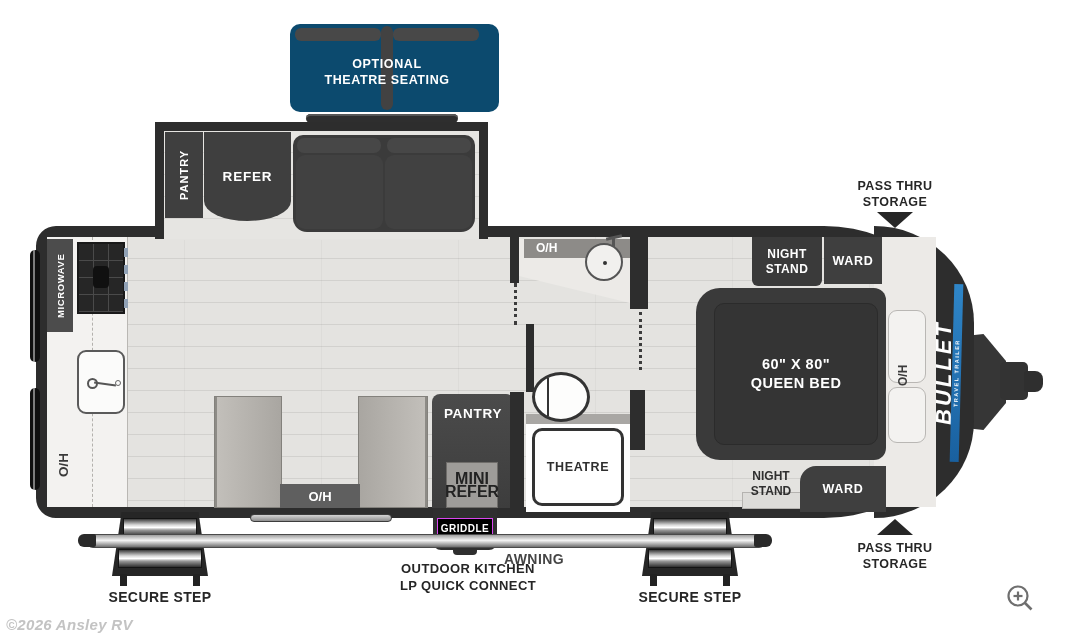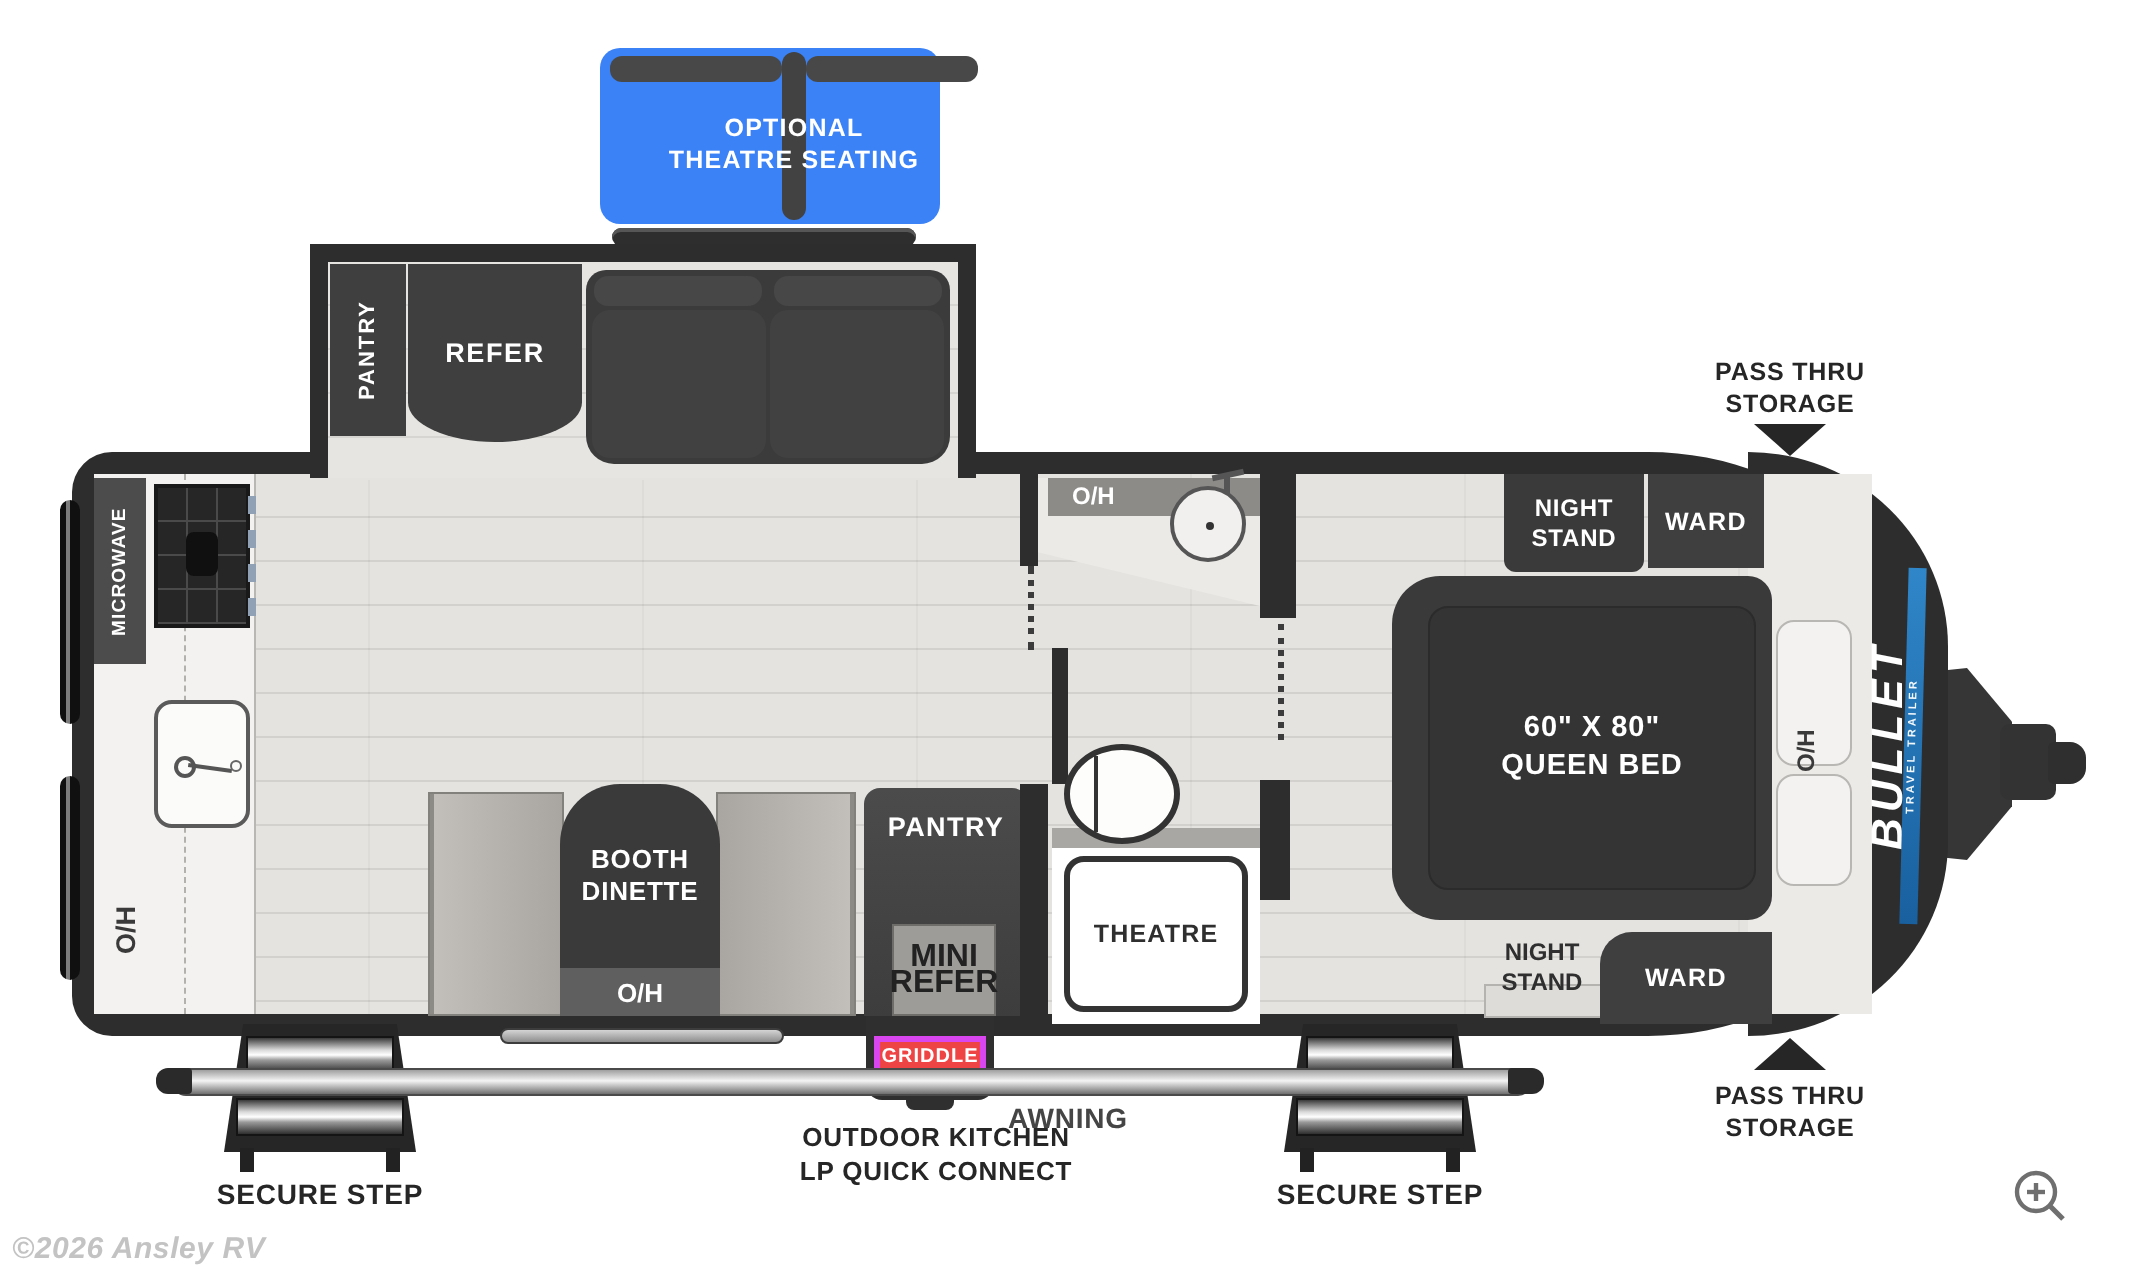--- a/index.html
+++ b/index.html
@@ -30,21 +30,21 @@
 
   <div class="abs" style="left:956px;top:334px;width:50px;height:96px;background:#363636;
               clip-path:polygon(0 3%,55% 0,100% 28%,100% 72%,55% 100%,0 97%);z-index:0;"></div>
   <div class="abs" style="left:1000px;top:362px;width:28px;height:38px;background:#333;border-radius:5px;z-index:0;"></div>
   <div class="abs" style="left:1024px;top:371px;width:19px;height:21px;background:#2f2f2f;border-radius:3px 8px 8px 3px;z-index:0;"></div>
 
   <div class="abs body" style="z-index:1;"></div>
 
   <div class="abs floorpatch" style="left:165px;top:224px;width:313px;height:16px;z-index:2;"></div>
 
-  <div class="abs" style="left:300px;top:24px;width:170px;height:88px;background:#3b82f6;border-radius:10px;z-index:2;">
+  <div class="abs" style="left:290px;top:24px;width:209px;height:88px;background:#0c4a6e;border-radius:10px;z-index:2;">
     <div class="abs" style="left:5px;top:4px;width:86px;height:13px;background:#484848;border-radius:6px;"></div>
     <div class="abs" style="left:103px;top:4px;width:86px;height:13px;background:#484848;border-radius:6px;"></div>
     <div class="abs" style="left:91px;top:2px;width:12px;height:84px;background:#424242;border-radius:6px;"></div>
     <div class="abs flex wht pre" style="left:0;top:18px;width:194px;height:60px;font-size:12.5px;letter-spacing:.6px;line-height:16px;">OPTIONAL
 THEATRE SEATING</div>
   </div>
   <div class="abs" style="left:306px;top:114px;width:152px;height:9px;background:#2e2e2e;border-radius:5px;box-shadow:inset 0 2px 0 #565656;z-index:2;"></div>
 
   <div class="abs" style="left:155px;top:122px;width:333px;height:117px;box-sizing:border-box;border:9px solid #2d2d2d;border-bottom:none;
               background:repeating-linear-gradient(180deg,#e6e5e2 0 21px,#d6d5d2 21px 22px);z-index:2;">
@@ -75,24 +75,20 @@
     <div class="abs" style="left:36px;top:28px;width:4px;height:4px;border:1px solid #666;border-radius:50%;"></div>
   </div>
   <div class="abs flex vtext" style="left:52px;top:442px;width:22px;height:46px;color:#3a3a3a;font-size:13.5px;z-index:4;">O/H</div>
   <div class="abs" style="left:30px;top:250px;width:10px;height:112px;background:linear-gradient(90deg,#101010 0 3px,#7d7d7d 3px 5px,#101010 5px);border-radius:5px;z-index:4;"></div>
   <div class="abs" style="left:30px;top:388px;width:10px;height:102px;background:linear-gradient(90deg,#101010 0 3px,#7d7d7d 3px 5px,#101010 5px);border-radius:5px;z-index:4;"></div>
 
   <div class="abs" style="left:214px;top:396px;width:68px;height:112px;background:linear-gradient(90deg,#c3c0bb,#a9a6a1);border:1px solid #83817c;box-sizing:border-box;
               box-shadow:inset 5px 0 0 -3px #8d8b86,inset 12px 0 0 -10px #8d8b86;z-index:3;"></div>
   <div class="abs" style="left:358px;top:396px;width:70px;height:112px;background:linear-gradient(270deg,#c3c0bb,#a9a6a1);border:1px solid #83817c;box-sizing:border-box;
               box-shadow:inset -5px 0 0 -3px #8d8b86,inset -12px 0 0 -10px #8d8b86;z-index:3;"></div>
-  <div class="abs" style="left:280px;top:392px;width:80px;height:92px;background:#3a3a3a;border-radius:30px 30px 0 0;z-index:4;">
-    <div class="abs flex wht pre" style="left:0;top:24px;width:80px;height:44px;font-size:13px;letter-spacing:.4px;line-height:16px;">BOOTH
-DINETTE</div>
-  </div>
   <div class="abs flex wht" style="left:280px;top:484px;width:80px;height:24px;background:#5f5f5f;font-size:13px;z-index:4;">O/H</div>
 
   <div class="abs" style="left:432px;top:394px;width:82px;height:114px;background:linear-gradient(180deg,#4b4b4b,#3d3d3d);border-radius:8px 8px 0 0;z-index:4;">
     <div class="abs flex wht" style="left:0;top:8px;width:82px;height:22px;font-size:13.5px;letter-spacing:.7px;">PANTRY</div>
     <div class="abs flex pre" style="left:14px;top:68px;width:52px;height:46px;background:#9e9c99;border:1px solid #6f6d6a;box-sizing:border-box;color:#222;font-size:16px;line-height:13px;">MINI
 REFER</div>
   </div>
 
   <div class="abs wall" style="left:510px;top:237px;width:9px;height:46px;z-index:4;"></div>
   <div class="abs dotted" style="left:514px;top:283px;height:42px;z-index:4;"></div>
@@ -151,21 +147,21 @@
   <div class="abs pre lbl" style="left:840px;top:178px;width:110px;font-size:12.5px;line-height:16px;z-index:6;">PASS THRU
 STORAGE</div>
   <div class="abs tri-down" style="left:877px;top:212px;width:36px;height:16px;z-index:6;"></div>
   <div class="abs tri-up" style="left:877px;top:519px;width:36px;height:16px;z-index:6;"></div>
   <div class="abs pre lbl" style="left:840px;top:540px;width:110px;font-size:12.5px;line-height:16px;z-index:6;">PASS THRU
 STORAGE</div>
 
   <div class="abs" style="left:250px;top:514px;width:142px;height:8px;background:linear-gradient(180deg,#d4d4d4,#8e8e8e);border:1px solid #3c3c3c;border-radius:4px;box-sizing:border-box;z-index:6;"></div>
 
   <div class="abs" style="left:433px;top:508px;width:64px;height:42px;background:#2f2f2f;border-radius:0 0 8px 8px;z-index:6;">
-    <div class="flex wht" style="margin:10px auto 0;width:56px;height:20px;background:#ef4444;border:3px solid #d946ef;box-sizing:border-box;font-size:10px;letter-spacing:.5px;">GRIDDLE</div>
+    <div class="flex wht" style="margin:10px auto 0;width:56px;height:20px;background:#000000;border:1px solid #d946ef;box-sizing:border-box;font-size:10px;letter-spacing:.5px;">GRIDDLE</div>
   </div>
   <div class="abs" style="left:453px;top:550px;width:24px;height:5px;background:#2f2f2f;border-radius:0 0 4px 4px;z-index:6;"></div>
 
   <div class="abs" style="left:112px;top:512px;width:96px;height:76px;z-index:6;">
     <div class="abs" style="left:0;top:0;width:96px;height:64px;background:#262626;clip-path:polygon(10% 0,90% 0,100% 100%,0 100%);"></div>
     <div class="abs metal" style="left:11px;top:6px;width:74px;height:19px;"></div>
     <div class="abs metal" style="left:6px;top:37px;width:84px;height:19px;"></div>
     <div class="abs" style="left:8px;top:62px;width:7px;height:12px;background:#222;"></div>
     <div class="abs" style="left:81px;top:62px;width:7px;height:12px;background:#222;"></div>
   </div>

